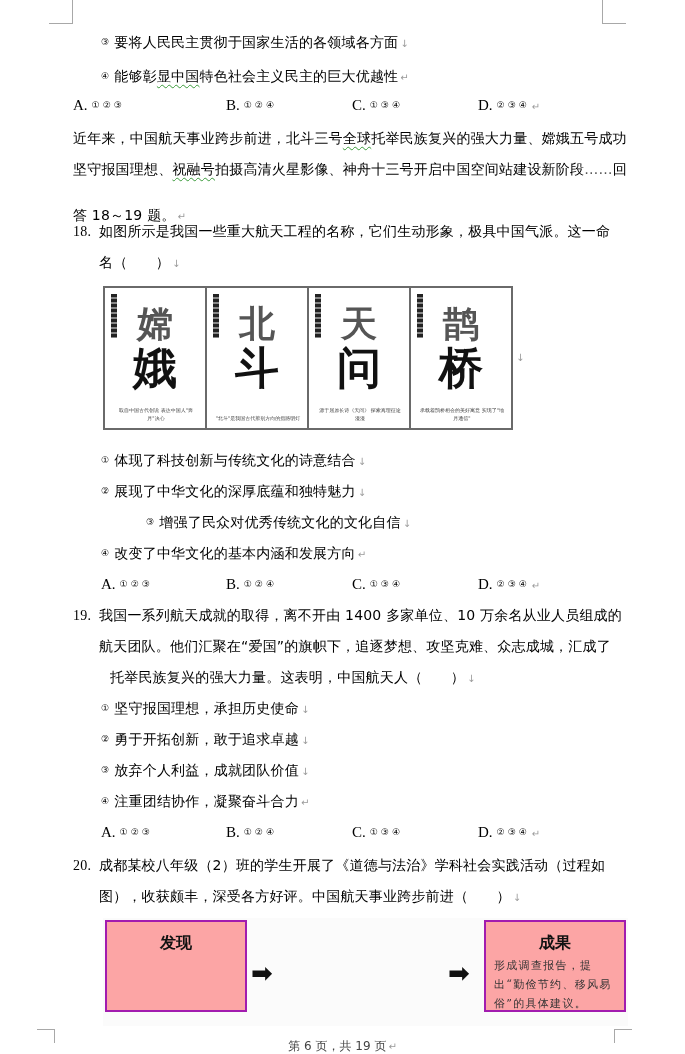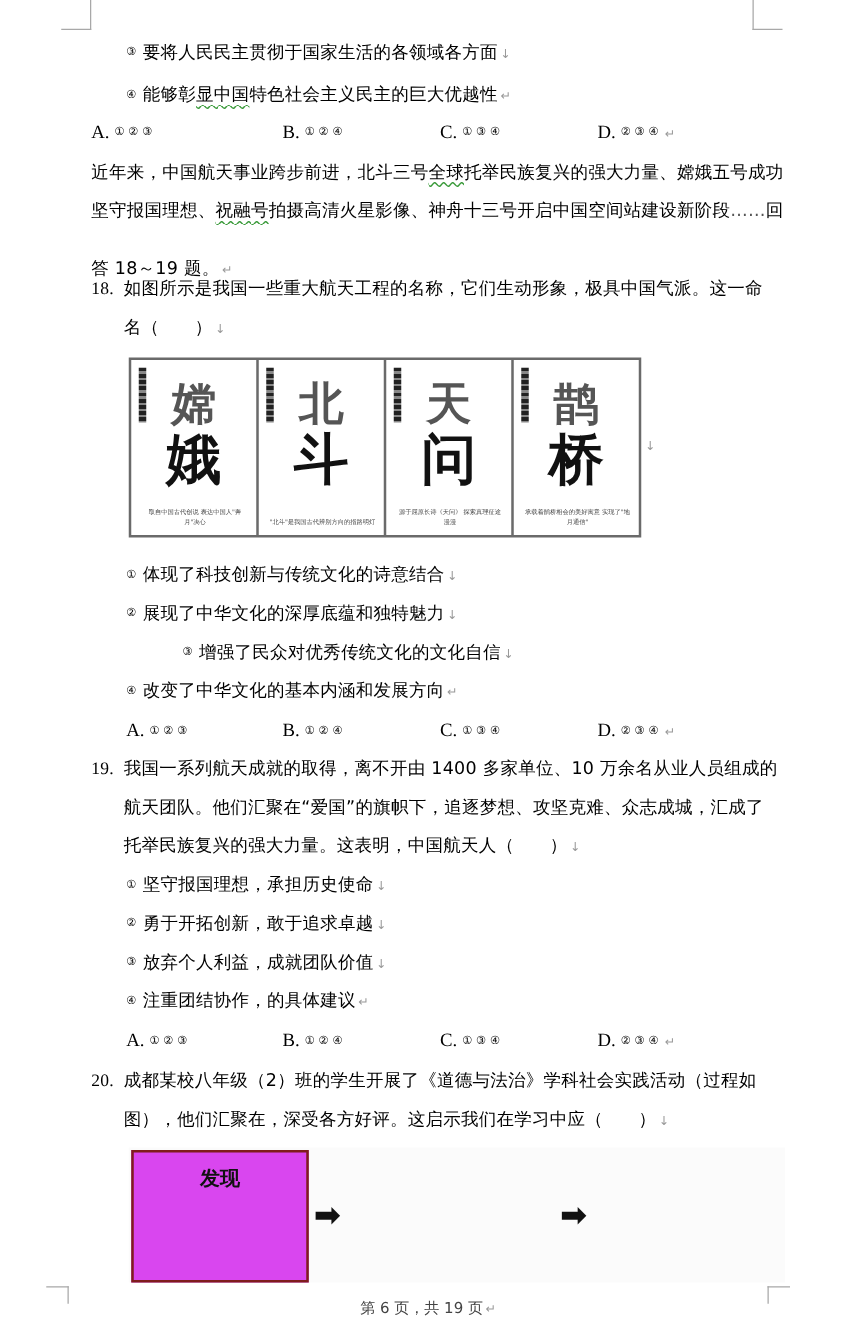--- a/index.html
+++ b/index.html
@@ -30,21 +30,21 @@
   .poster:last-child { border-right: none; }
   .poster .vlabel { position: absolute; left: 6px; top: 6px; width: 6px; height: 44px; background: repeating-linear-gradient(#222 0 3px, #888 3px 5px); }
   .poster .bigchar { position: absolute; left: 0; right: 0; text-align: center; font-weight: bold; color: #111; }
   .poster .top { top: 16px; font-size: 36px; line-height: 40px; color: #555; }
   .poster .bottom { top: 56px; font-size: 44px; line-height: 48px; }
   .poster .cap { position: absolute; left: 8px; right: 6px; bottom: 6px; font-family: "DejaVu Serif", serif; font-size: 5px; line-height: 8px; color: #444; text-align: center; white-space: normal; }
   .poster-mark { position: absolute; left: 516px; top: 352px; color: #9a9a9a; font-size: 10px; }
 
   
   .flow { position: absolute; left: 103px; top: 918px; width: 525px; height: 108px; background: #fbfbfb; }
-  .fbox { position: absolute; top: 2px; height: 106px; border: 2px solid #7f1d1d; background: #d946ef; padding: 10px 8px 0 8px; }
+  .fbox { position: absolute; top: 2px; height: 92px; border: 2px solid #a21caf; background: #fca5a5; padding: 10px 8px 0 8px; }
   .fbox .ft { text-align: center; font-weight: bold; font-size: 16px; line-height: 22px; font-family: "DejaVu Serif", serif; color: #111; }
   .fbox .fd { font-family: "DejaVu Serif", serif; font-size: 11px; line-height: 19px; color: #333; letter-spacing: 1.3px; margin-top: 2px; white-space: normal; }
   .arrow { position: absolute; top: 42px; font-size: 26px; line-height: 26px; font-weight: bold; color: #111; }
 
   .footer { position: absolute; top: 1038px; left: 0; width: 685px; text-align: center; font-size: 12px; color: #444; }
 </style>
 </head>
 <body>
 
 <div class="corner c-tl"></div>
@@ -128,52 +128,56 @@
   <div class="opt" style="left:352px;"><span class="letter">C.</span><span class="sym">①③④</span></div>
   <div class="opt" style="left:478px;"><span class="letter">D.</span><span class="sym">②③④</span><span class="mark">↵</span></div>
 </div>
 
 <div class="line" style="left:73px; top:606px;">
   <span class="qnum">19.</span><span>我国一系列航天成就的取得，离不开由 1400 多家单位、10 万余名从业人员组成的</span>
 </div>
 <div class="line" style="left:99px; top:637px;">
   <span>航天团队。他们汇聚在“爱国”的旗帜下，追逐梦想、攻坚克难、众志成城，汇成了</span>
 </div>
-<div class="line" style="left:99px; top:668px;">
+<div class="line" style="left:110px; top:668px;">
   <span>托举民族复兴的强大力量。这表明，中国航天人（　　）</span><span class="mark">↓</span>
 </div>
 <div class="line" style="left:101px; top:699px;">
   <span class="circ">①</span><span>坚守报国理想，承担历史使命</span><span class="mark">↓</span>
 </div>
 <div class="line" style="left:101px; top:730px;">
   <span class="circ">②</span><span>勇于开拓创新，敢于追求卓越</span><span class="mark">↓</span>
 </div>
 <div class="line" style="left:101px; top:761px;text-align:right;">
   <span class="circ">③</span><span>放弃个人利益，成就团队价值</span><span class="mark">↓</span>
 </div>
 <div class="line" style="left:101px; top:792px;">
-  <span class="circ">④</span><span>注重团结协作，的具体建议</span><span class="mark">↵</span>
+  <span class="circ">④</span><span>注重团结协作，凝聚奋斗合力</span><span class="mark">↵</span>
 </div>
 <div class="options" style="top:823px;">
   <div class="opt" style="left:101px;"><span class="letter">A.</span><span class="sym">①②③</span></div>
   <div class="opt" style="left:226px;"><span class="letter">B.</span><span class="sym">①②④</span></div>
   <div class="opt" style="left:352px;"><span class="letter">C.</span><span class="sym">①③④</span></div>
   <div class="opt" style="left:478px;"><span class="letter">D.</span><span class="sym">②③④</span><span class="mark">↵</span></div>
 </div>
 
 <div class="line" style="left:73px; top:856px;">
   <span class="qnum">20.</span><span>成都某校八年级（2）班的学生开展了《道德与法治》学科社会实践活动（过程如</span>
 </div>
 <div class="line" style="left:99px; top:887px;">
-  <span>图），他们汇聚在，深受各方好评。这启示我们在学习中应（　　）</span><span class="mark">↓</span>
+  <span>图），收获颇丰，深受各方好评。中国航天事业跨步前进（　　）</span><span class="mark">↓</span>
 </div>
 
 <div class="flow">
   <div class="fbox" style="left:2px; width:142px;">
     <div class="ft">发现</div>
   </div>
   <div class="arrow" style="left:148px;">➡</div>
   <div class="arrow" style="left:345px;">➡</div>
+  <div class="fbox" style="left:381px; width:142px;">
+    <div class="ft">成果</div>
+    <div class="fd">形成调查报告，提出“勤俭节约、移风易俗”的具体建议。</div>
+  </div>
 </div>
 
 <div class="footer">
   <span>第 6 页，共 19 页</span><span class="mark">↵</span>
 </div>
 
 </body></html>

